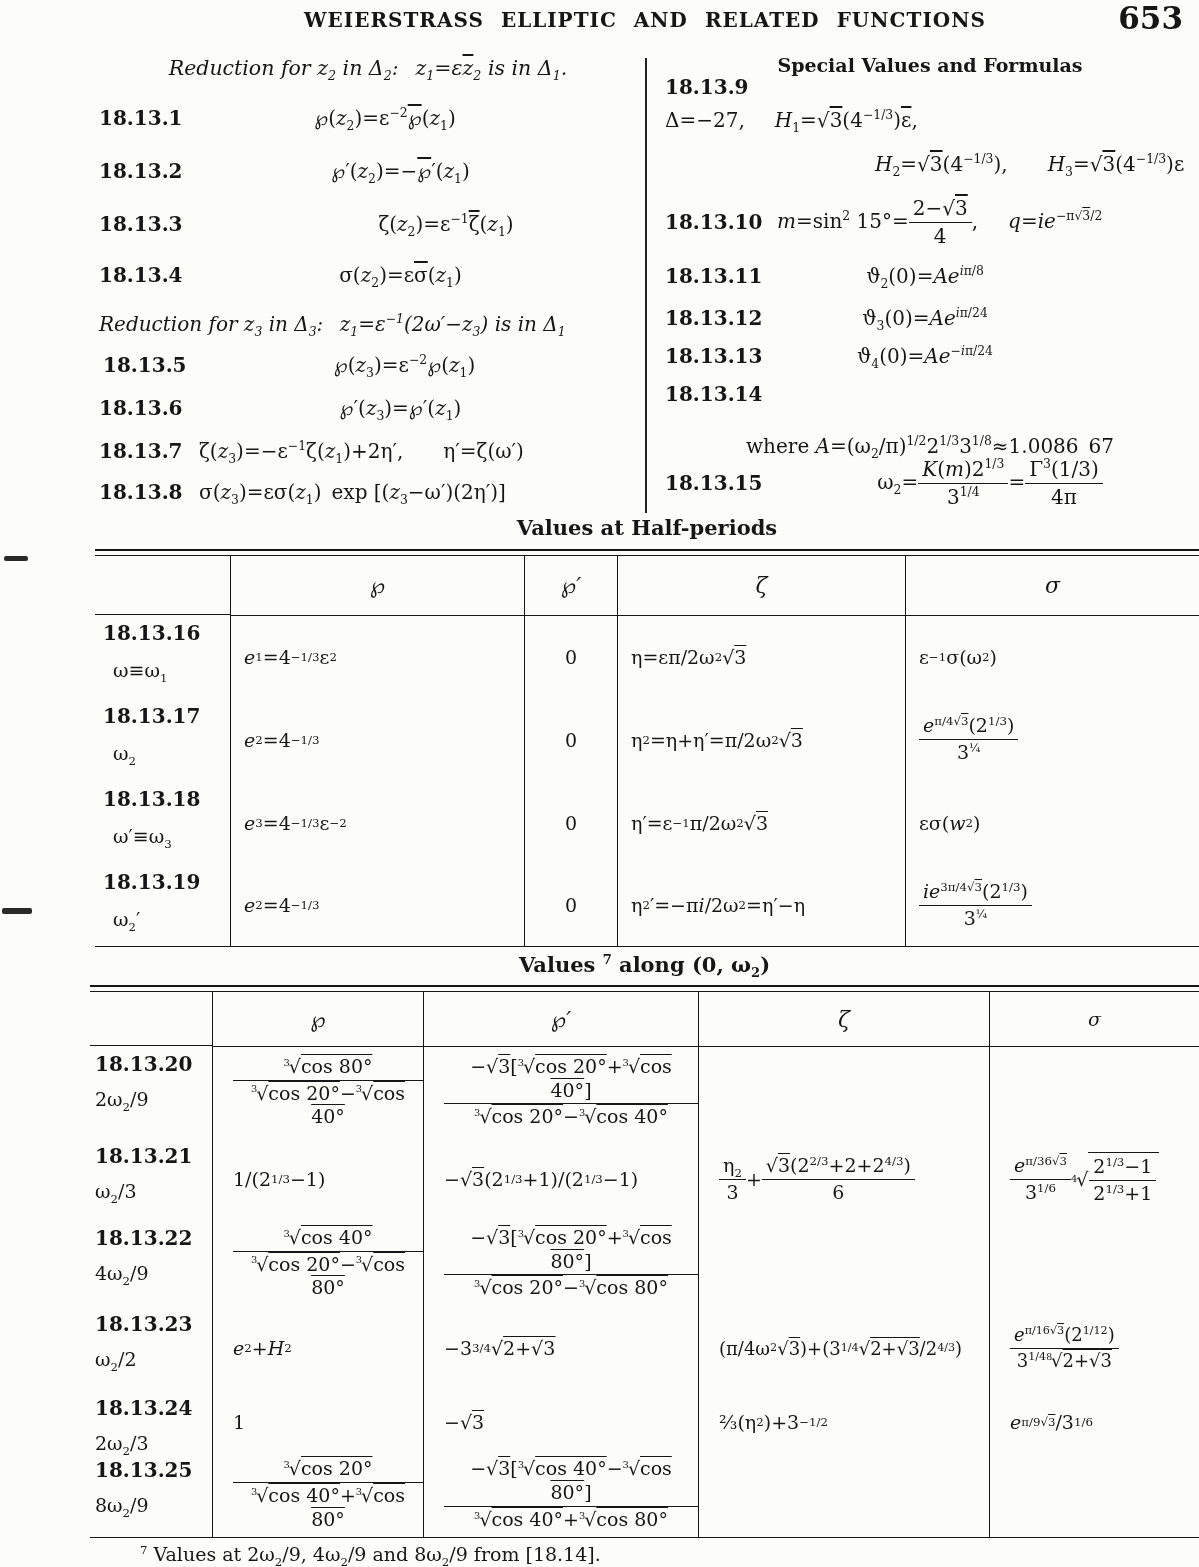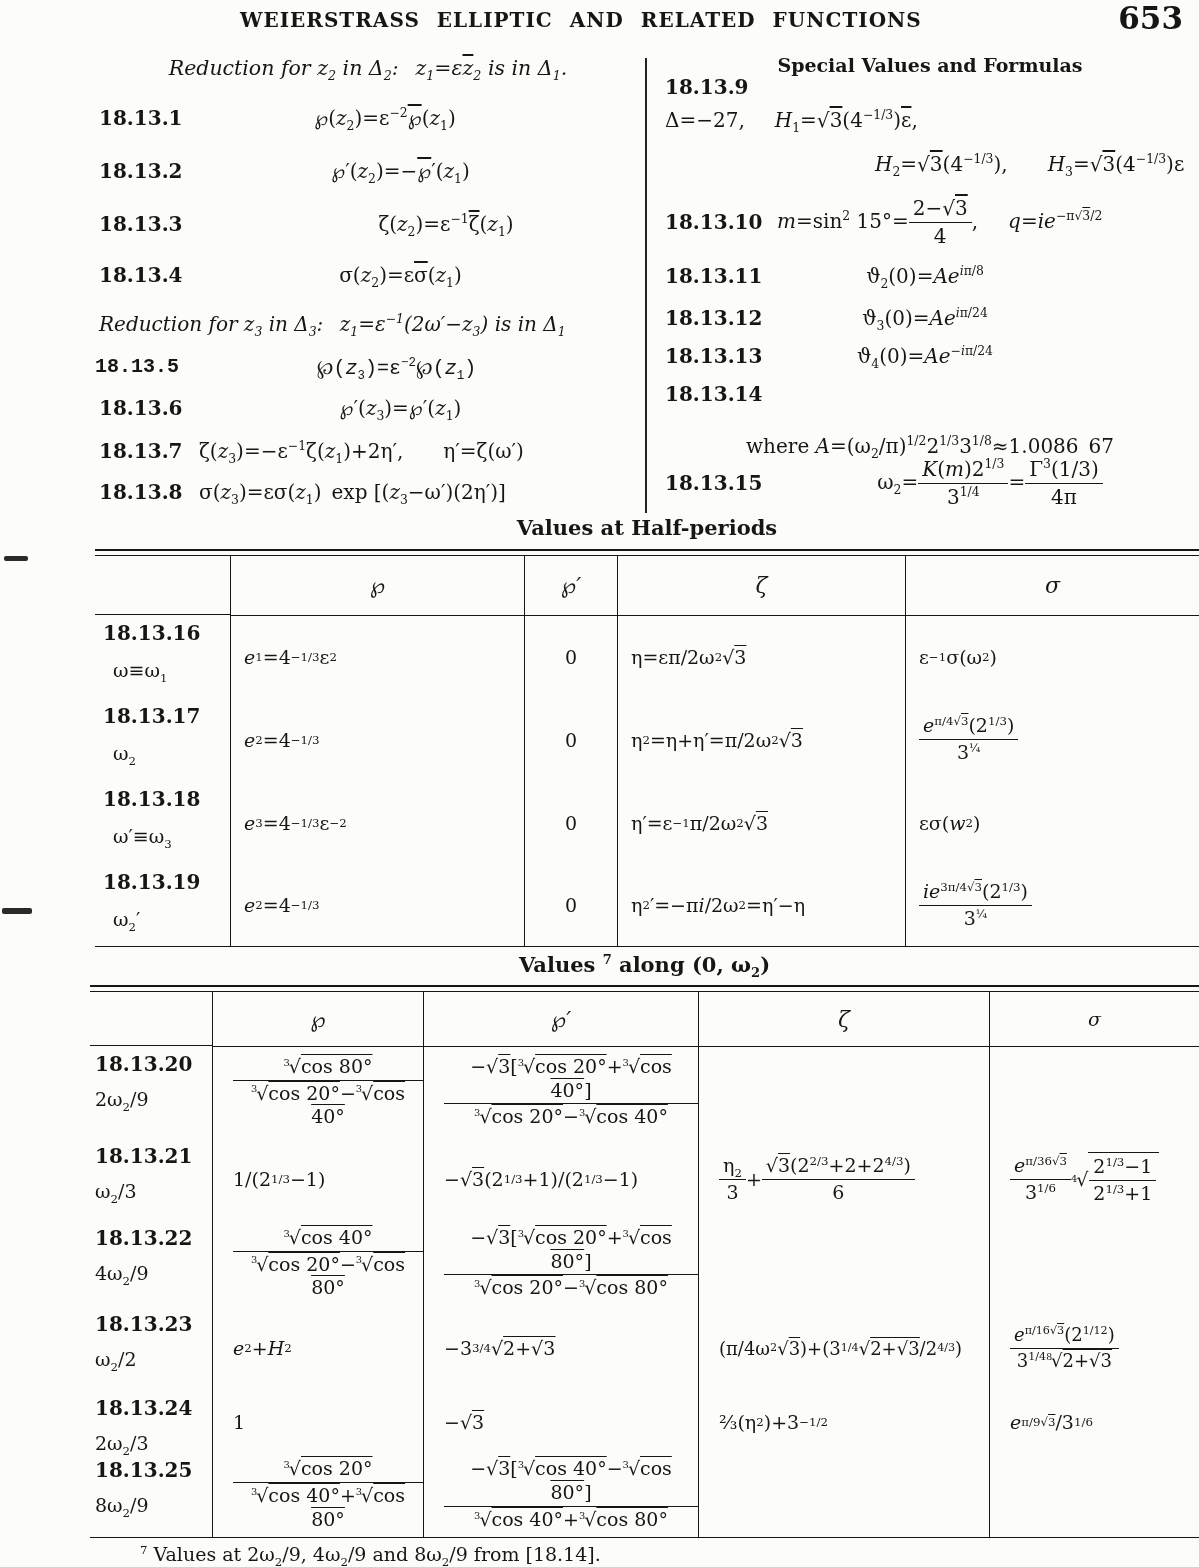--- a/index.html
+++ b/index.html
@@ -11,21 +11,21 @@
   sup{font-size:62%;line-height:0;}
   sub{font-size:62%;line-height:0;}
   .rt{font-size:52%;vertical-align:super;margin-right:-1px;font-style:normal;}
   .ov{text-decoration:overline;}
   .sq{text-decoration:overline;}
   .fr{display:inline-block;vertical-align:middle;text-align:center;line-height:1.25;}
   .fr .nu{display:block;border-bottom:1.5px solid #161616;padding:0 4px 1px;}
   .fr .de{display:block;padding:1px 4px 0;}
   .sqb{display:inline-block;border-top:1.5px solid #161616;vertical-align:middle;padding:2px 3px 0 1px;}
   
-  .hdr-title{position:absolute;top:8px;left:240px;width:810px;text-align:left;
+  .hdr-title{position:absolute;top:8px;left:240px;width:810px;text-align:center;
              font-weight:bold;font-size:20px;letter-spacing:1px;word-spacing:9px;}
   .hdr-page{position:absolute;top:0px;right:16px;font-size:31px;font-weight:bold;}
   
   .topsec{position:absolute;top:48px;left:95px;right:0;height:467px;}
   .lcol{position:absolute;left:0;top:0;width:546px;height:100%;}
   .vdiv{position:absolute;left:550px;top:10px;height:455px;border-left:2px solid #222;}
   .rcol{position:absolute;left:566px;top:0;right:0;height:100%;}
   .line{position:absolute;white-space:nowrap;}
   .eq{display:flex;width:100%;align-items:center;}
   .enum{font-weight:bold;font-size:20px;width:112px;flex:none;}
@@ -85,21 +85,21 @@
         <span class="enum">18.13.3</span>
         <span class="ebody fm" style="">ζ(<i>z</i><sub>2</sub>)=ε<sup>−1</sup><span class="ov">ζ</span>(<i>z</i><sub>1</sub>)</span>
       </div>
       <div class="line eq" style="top:215px;left:4px;">
         <span class="enum">18.13.4</span>
         <span class="ebody fm" style="padding-right:55px;">σ(<i>z</i><sub>2</sub>)=ε<span class="ov">σ</span>(<i>z</i><sub>1</sub>)</span>
       </div>
 
       <div class="line it fm" style="top:264px;left:4px;">Reduction for z<sub>3</sub> in Δ<sub>3</sub>:  z<sub>1</sub>=ε<sup>−1</sup>(2ω′−z<sub>3</sub>) is in Δ<sub>1</sub></div>
 
-      <div class="line eq" style="top:305px;left:0;font-family:Liberation Mono, monospace;">
+      <div class="line eq" style="top:305px;left:8px;">
         <span class="enum">18.13.5</span>
         <span class="ebody fm" style="padding-right:55px;">℘(<i>z</i><sub>3</sub>)=ε<sup>−2</sup>℘(<i>z</i><sub>1</sub>)</span>
       </div>
       <div class="line eq" style="top:348px;left:4px;">
         <span class="enum">18.13.6</span>
         <span class="ebody fm" style="padding-right:55px;">℘′(<i>z</i><sub>3</sub>)=℘′(<i>z</i><sub>1</sub>)</span>
       </div>
       <div class="line eq" style="top:391px;left:4px;">
         <span class="enum" style="width:100px;">18.13.7</span>
         <span class="ebody fm" style="text-align:left;">ζ(<i>z</i><sub>3</sub>)=−ε<sup>−1</sup>ζ(<i>z</i><sub>1</sub>)+2η′,  η′=ζ(ω′)</span>

